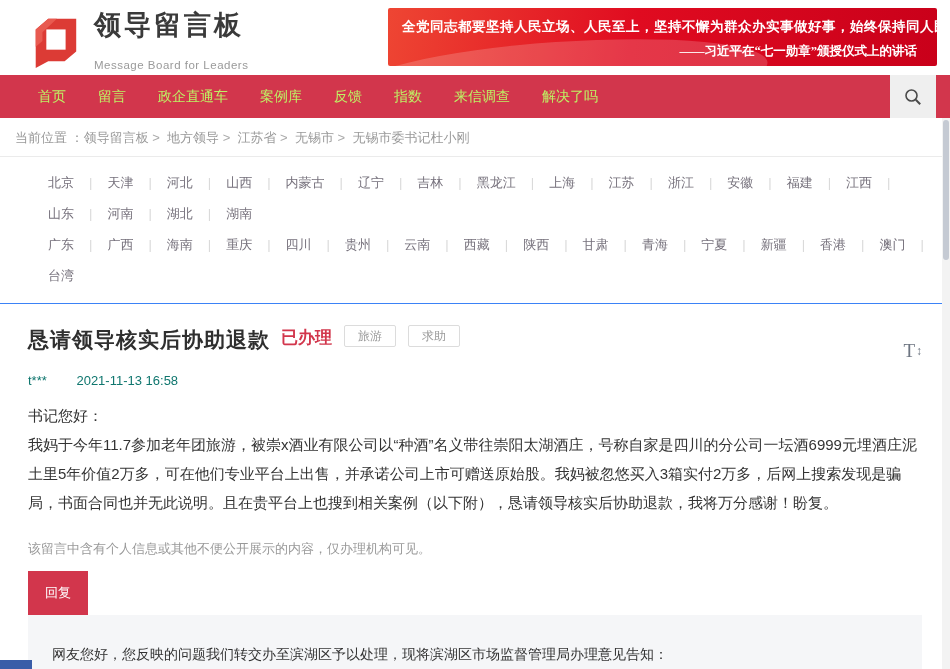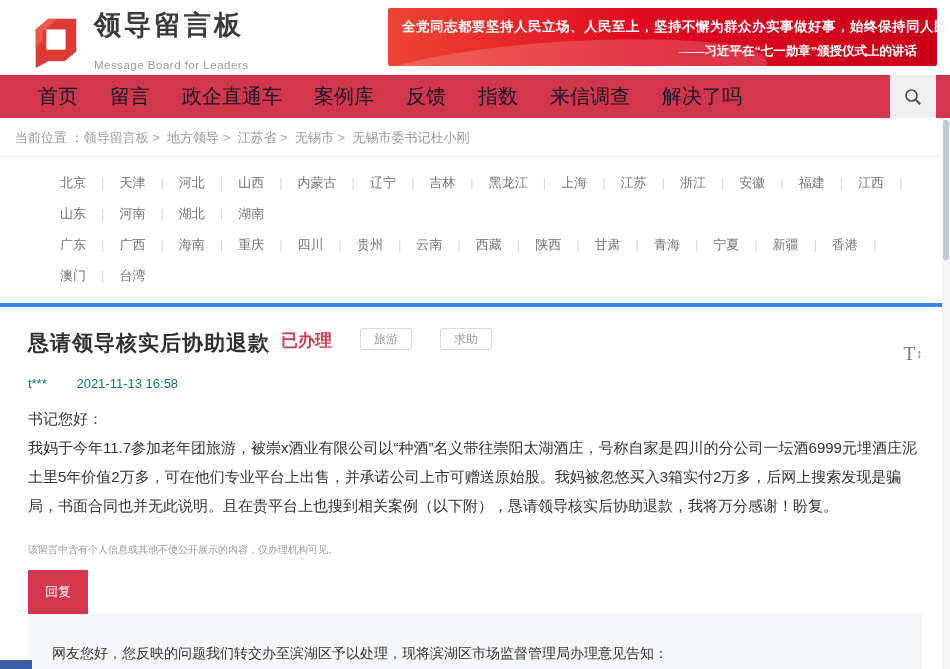--- a/index.html
+++ b/index.html
@@ -21,47 +21,47 @@
     font-family: "Liberation Serif", serif;
   }
   .banner::after {
     content: ""; position: absolute; left: -40px; bottom: -46px; width: 420px; height: 70px;
     background: rgba(255,255,255,.18); border-radius: 50%; transform: rotate(-4deg);
   }
   .banner-line1 { font-size: 13.5px; font-weight: bold; letter-spacing: .5px; text-align: center; white-space: nowrap; }
   .banner-line2 { font-size: 12.5px; font-weight: bold; text-align: right; margin-top: 7px; padding-right: 6px; position: relative; z-index: 1; }
   
   .nav { height: 43px; background: #d2364c; display: flex; align-items: center; padding-left: 38px; position: relative; }
-  .nav-item { color: #0f172a; font-size: 20px; margin-right: 32px; cursor: pointer; white-space: nowrap; }
+  .nav-item { color: #bef264; font-size: 14px; margin-right: 32px; cursor: pointer; white-space: nowrap; }
   .search-btn {
     position: absolute; right: 14px; top: 0; width: 46px; height: 43px;
     background: #efefef; display: flex; align-items: center; justify-content: center; cursor: pointer;
   }
   
   .breadcrumb { height: 39px; line-height: 39px; padding-left: 15px; font-size: 13px; color: #999; border-bottom: 1px solid #ebebeb; }
   .crumb { color: #999; cursor: pointer; }
   .crumb:not(:last-child)::after { content: "\00a0>\00a0\00a0"; color: #aaa; cursor: default; }
   
-  .regions { padding: 10px 0 12px 60px; border-bottom: 4px solid #3b82f6; }
+  .regions { padding: 10px 0 12px 48px; border-bottom: 1px solid #3b82f6; }
   .region-row { line-height: 31px; font-size: 13px; }
   .region-item { color: #76717c; cursor: pointer; margin-right: 15px; white-space: nowrap; }
   .region-item::after { content: "|"; color: #d9d9d9; margin-left: 15px; cursor: default; }
   .region-row > .region-item:last-child::after { content: ""; }
   
   .main { padding: 0 28px; position: relative; }
   .title-row { margin-top: 22px; display: flex; align-items: flex-start; }
   .post-title { font-size: 21px; font-weight: bold; color: #2f2f2f; letter-spacing: 1px; }
   .post-status { color: #d2364c; font-size: 17px; font-weight: bold; margin-left: 11px; }
-  .post-tag { border: 1px solid #dcdcdc; border-radius: 2px; color: #9b9b9b; font-size: 12px; padding: 3px 13px; margin-left: 28px; background: #fff; }
+  .post-tag { border: 1px solid #dcdcdc; border-radius: 2px; color: #9b9b9b; font-size: 12px; padding: 3px 13px; margin-left: 12px; background: #fff; }
   .fontsize-ctl { position: absolute; right: 28px; top: 14px; color: #6e7682; font-family: "Liberation Serif", serif; font-size: 19px; cursor: pointer; }
   .fontsize-ctl .arr { font-size: 12px; vertical-align: 2px; margin-left: 1px; }
   .author-row { margin-top: 19px; font-size: 13px; color: #0f766e; }
   .author-date { margin-left: 26px; }
   .post-body { margin-top: 13px; font-size: 15px; color: #333; line-height: 29px; }
-  .privacy-note { margin-top: 23px; font-size: 10px; color: #999; }
+  .privacy-note { margin-top: 23px; font-size: 13px; color: #999; }
   .reply-btn {
     margin-top: 13px; display: inline-block; background: #d2364c; color: #fff;
     font-size: 13px; padding: 13px 17px; cursor: pointer; border: none;
   }
   
   .reply-box { background: #f5f6f8; padding: 17px 24px 34px 24px; position: relative; }
   .reply-agency { color: #d2364c; font-size: 15px; font-weight: bold; }
   .reply-text p { font-size: 14px; color: #333; line-height: 26px; margin-top: 9px; }
   
   .scrollbar { position: absolute; right: 0; top: 118px; bottom: 0; width: 8px; background: #f3f3f3; }

